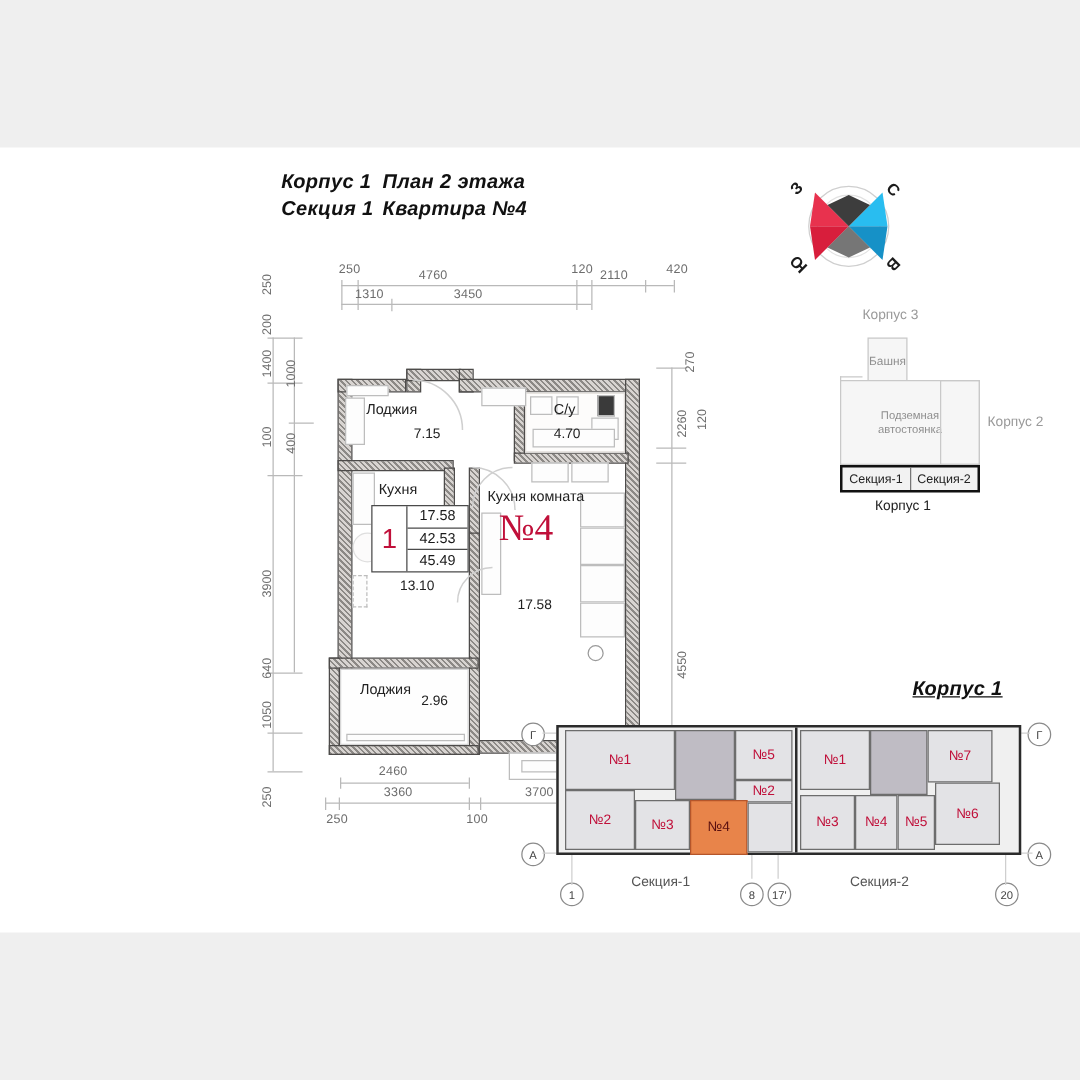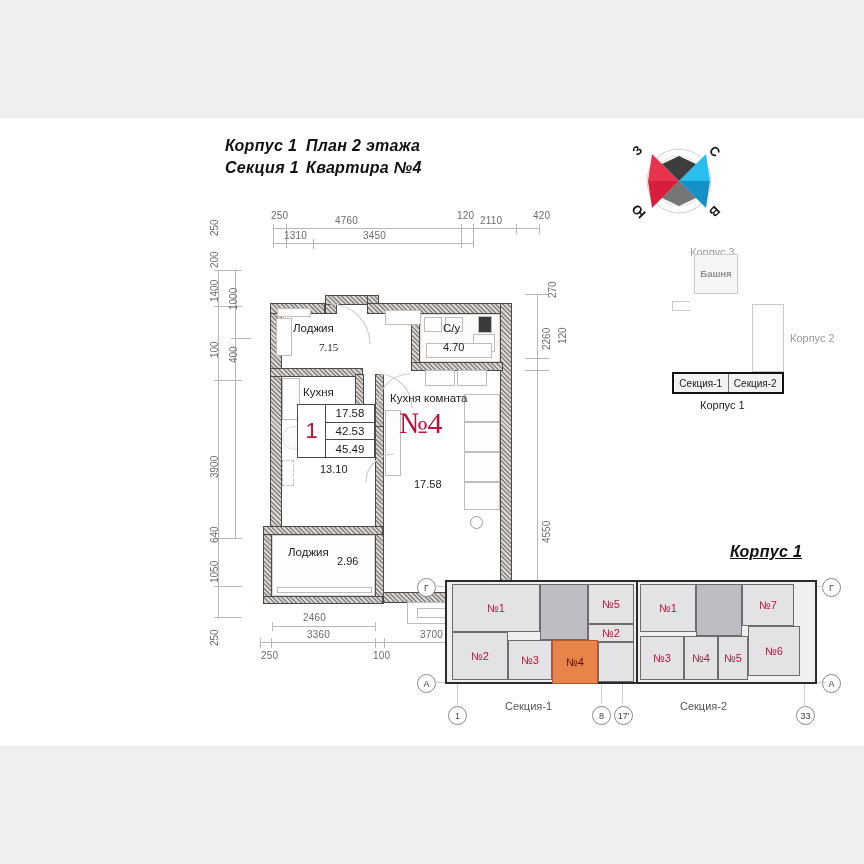--- a/index.html
+++ b/index.html
@@ -177,21 +177,21 @@
       <div class="furn" style="left:232px;top:410px;width:42px;height:10px;"></div>
 
       <svg class="abs" style="left:85px;top:96px;width:240px;height:160px;overflow:visible;">
         <path d="M60 10 A40 40 0 0 1 100 50" fill="none" stroke="#cfcfcf" stroke-width="1.2"></path>
         <path d="M108 80 A34 34 0 0 1 142 114" fill="none" stroke="#cfcfcf" stroke-width="1.2"></path>
         <path d="M140 80 A32 32 0 0 0 108 112" fill="none" stroke="#cfcfcf" stroke-width="1.2"></path>
         <path d="M96 188 A28 28 0 0 1 124 160" fill="none" stroke="#cfcfcf" stroke-width="1.2"></path>
       </svg>
 
       <div class="roomname" style="position:absolute;left:108px;top:124px;">Лоджия</div>
-      <div class="roomarea" style="position:absolute;left:134px;top:143px;font-family:Liberation Serif, serif;">7.15</div>
+      <div class="roomarea" style="position:absolute;left:146px;top:143px;">7.15</div>
 
       <div class="roomname" style="position:absolute;left:258px;top:124px;">С/у</div>
       <div class="roomarea" style="position:absolute;left:258px;top:143px;">4.70</div>
 
       <div class="roomname" style="position:absolute;left:118px;top:188px;">Кухня</div>
       <div class="roomarea" style="position:absolute;left:135px;top:265px;">13.10</div>
 
       <div class="roomname" style="position:absolute;left:205px;top:194px;">Кухня комната</div>
       <div class="t red" style="left:214px;top:208px;font-size:30px;font-family:'Liberation Serif',serif;">№4</div>
       <div class="roomarea" style="position:absolute;left:229px;top:280px;">17.58</div>
@@ -222,42 +222,44 @@
       <div class="line vl" style="left:326px;top:440px;height:10px;"></div>
       <div class="dim" style="left:122px;top:431px;">3360</div>
       <div class="dim" style="left:235px;top:431px;">3700</div>
       <div class="dim" style="left:76px;top:452px;">250</div>
       <div class="dim" style="left:188px;top:452px;">100</div>
       <div class="dim" style="left:325px;top:446px;">250</div>
     </div>
 
     <div class="abs" style="left:650px;top:128px;width:200px;height:190px;">
       <div class="sitelbl" style="left:40px;top:0px;">Корпус 3</div>
-      <div class="sitebox" style="left:44px;top:8px;width:44px;height:40px;font-weight:bold;">Башня</div>
+      <div class="sitebox" style="left:44px;top:24px;width:32px;height:40px;">Башня</div>
       <div class="sitebox" style="left:22px;top:55px;width:18px;height:10px;border-right:none;background:#fff;"></div>
+      <div class="sitebox" style="left:22px;top:58px;width:112px;height:68px;font-size:9px;white-space:pre-line;">Подземная
+автостоянка</div>
       <div class="sitebox" style="left:102px;top:58px;width:32px;height:68px;background:transparent;"></div>
       <div class="sitelbl" style="left:140px;top:86px;">Корпус 2</div>
       <div class="secbox" style="left:22px;top:126px;width:112px;height:22px;">
         <div>Секция-1</div>
         <div>Секция-2</div>
       </div>
       <div class="t" style="left:50px;top:153px;font-size:11px;color:#222;">Корпус 1</div>
     </div>
 
     <div class="abs" style="left:400px;top:420px;width:464px;height:200px;">
       <div class="t ttl" style="left:330px;top:5px;text-decoration:underline;">Корпус 1</div>
 
       <div class="axis" style="left:17px;top:40px;">Г</div>
       <div class="axis" style="left:422px;top:40px;">Г</div>
       <div class="axis" style="left:17px;top:136px;">А</div>
       <div class="axis" style="left:422px;top:136px;">А</div>
       <div class="axis" style="left:48px;top:168px;">1</div>
       <div class="axis" style="left:192px;top:168px;">8</div>
       <div class="axis" style="left:214px;top:168px;">17'</div>
-      <div class="axis" style="left:396px;top:168px;">33</div>
+      <div class="axis" style="left:396px;top:168px;">20</div>
 
       <div class="line vl" style="left:57px;top:125px;height:45px;background:#cfcfcf;"></div>
       <div class="line vl" style="left:201px;top:125px;height:40px;background:#cfcfcf;"></div>
       <div class="line vl" style="left:222px;top:125px;height:40px;background:#cfcfcf;"></div>
       <div class="line vl" style="left:404px;top:125px;height:45px;background:#cfcfcf;"></div>
       <div class="line hl" style="left:34px;top:48px;width:20px;background:#cfcfcf;"></div>
       <div class="line hl" style="left:404px;top:48px;width:20px;background:#cfcfcf;"></div>
       <div class="line hl" style="left:34px;top:144px;width:24px;background:#cfcfcf;"></div>
       <div class="line hl" style="left:404px;top:144px;width:22px;background:#cfcfcf;"></div>
 

